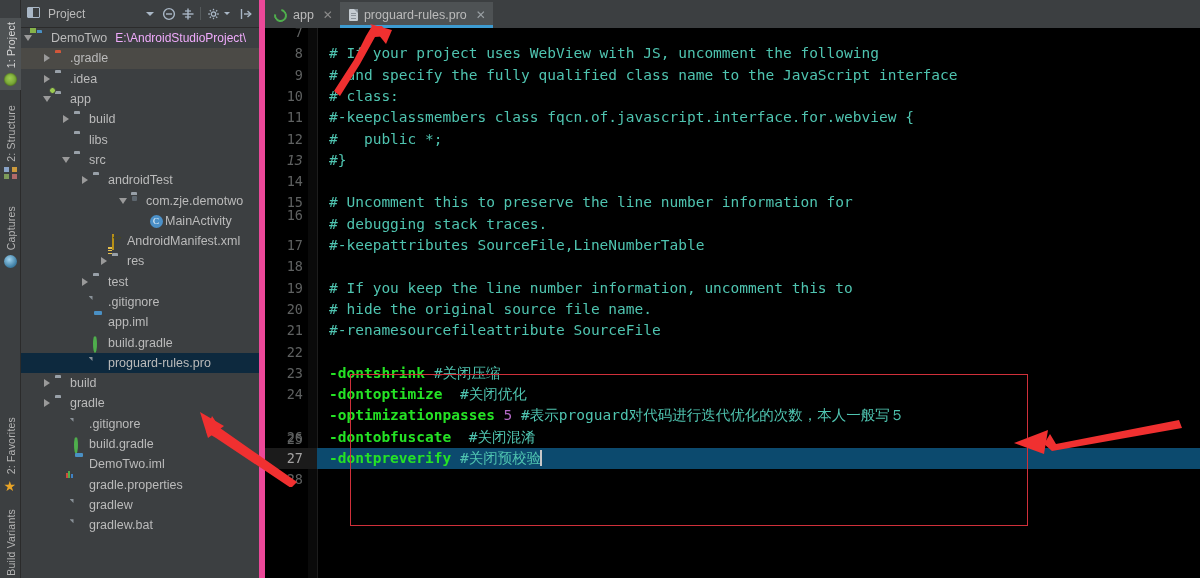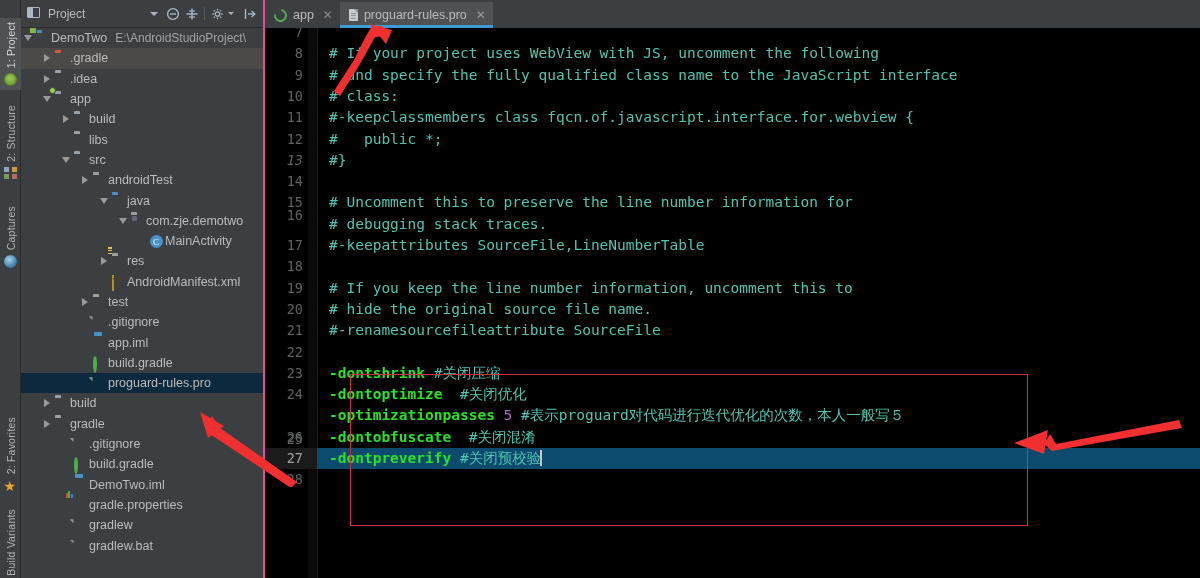--- a/index.html
+++ b/index.html
@@ -79,21 +79,21 @@
     line-height: 14px;
   }
 
   
   .project-panel {
     position: absolute;
     left: 21px; top: 0;
     width: 244px; height: 578px;
     background: #3c3f41;
     box-sizing: border-box;
-    border-right: 2px solid #ec4899;
+    border-right: 6px solid #ec4899;
   }
   .panel-header {
     height: 27px;
     display: flex;
     align-items: center;
     padding: 0 4px 0 6px;
     border-bottom: 1px solid #2b2b2b;
     background: #3c3f41;
   }
   .panel-header .ph-icon {
@@ -162,21 +162,21 @@
     border-left: 6px solid #9a9a9a;
   }
   .arrow .tri-d {
     width: 0; height: 0;
     border-left: 4.2px solid transparent;
     border-right: 4.2px solid transparent;
     border-top: 6px solid #9a9a9a;
   }
   .ticon { width: 17px; flex: 0 0 17px; display:flex; align-items:center; justify-content:center; }
   .tlabel { color: #bbbbbb; }
-  .tpath { color: #a3a3a3; margin-left: 8px; font-size: 12px; }
+  .tpath { color: #f0abfc; margin-left: 8px; font-size: 12px; }
 
   
   .fi { width: 14px; height: 12px; position: relative; }
   .folder {
     width: 14px; height: 11px;
     background: #98a0a8;
     border-radius: 1px 2px 2px 2px;
     position: relative;
   }
   .folder:before {
@@ -572,30 +572,20 @@
           <span style="width: 57px; flex: 0 0 auto;"></span>
           <span class="arrow">
             <span class="tri-r"></span>
           </span>
           <span class="ticon">
             <span class="fi"><span class="folder"></span></span>
           </span>
           <span class="tlabel">androidTest</span>
         </div>
         <div class="trow">
-          <span style="width: 76px; flex: 0 0 auto;"></span>
-          <span class="arrow">
-            <span class="tri-d"></span>
-          </span>
-          <span class="ticon">
-            <span class="fi"><span class="folder blue"></span></span>
-          </span>
-          <span class="tlabel">java</span>
-        </div>
-        <div class="trow">
           <span style="width: 95px; flex: 0 0 auto;"></span>
           <span class="arrow">
             <span class="tri-d"></span>
           </span>
           <span class="ticon">
             <span class="fi"><span class="pkgicon"></span></span>
           </span>
           <span class="tlabel">com.zje.demotwo</span>
         </div>
         <div class="trow">
@@ -603,35 +593,35 @@
           <span class="arrow"></span>
           <span class="ticon">
             <span class="fi">
               <span class="classicon">C</span>
             </span>
           </span>
           <span class="tlabel">MainActivity</span>
         </div>
         <div class="trow">
           <span style="width: 76px; flex: 0 0 auto;"></span>
+          <span class="arrow"></span>
+          <span class="ticon">
+            <span class="fi"><span class="xmlicon"></span></span>
+          </span>
+          <span class="tlabel">AndroidManifest.xml</span>
+        </div>
+        <div class="trow">
+          <span style="width: 76px; flex: 0 0 auto;"></span>
           <span class="arrow">
             <span class="tri-r"></span>
           </span>
           <span class="ticon">
             <span class="fi"><span class="folder"><span class="stripes"></span></span></span>
           </span>
           <span class="tlabel">res</span>
-        </div>
-        <div class="trow">
-          <span style="width: 76px; flex: 0 0 auto;"></span>
-          <span class="arrow"></span>
-          <span class="ticon">
-            <span class="fi"><span class="xmlicon"></span></span>
-          </span>
-          <span class="tlabel">AndroidManifest.xml</span>
         </div>
         <div class="trow">
           <span style="width: 57px; flex: 0 0 auto;"></span>
           <span class="arrow">
             <span class="tri-r"></span>
           </span>
           <span class="ticon">
             <span class="fi"><span class="folder"></span></span>
           </span>
           <span class="tlabel">test</span>

